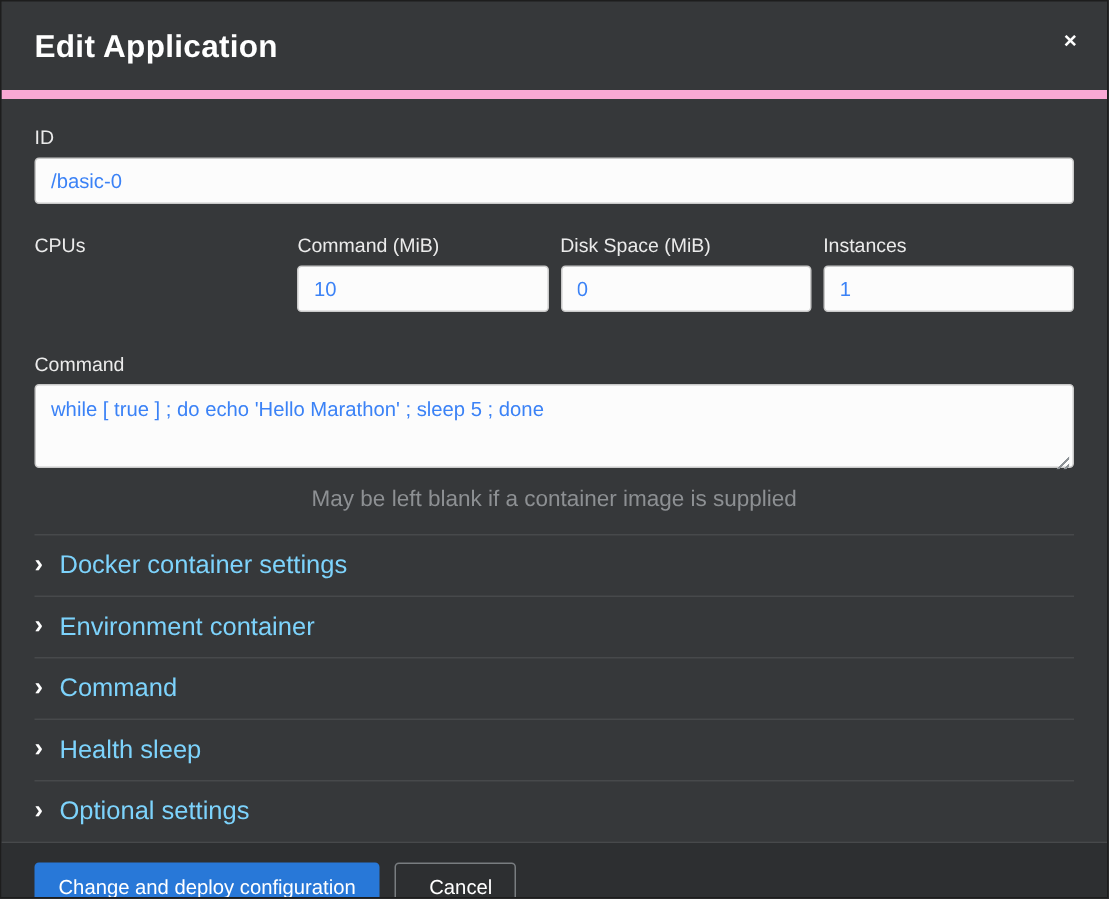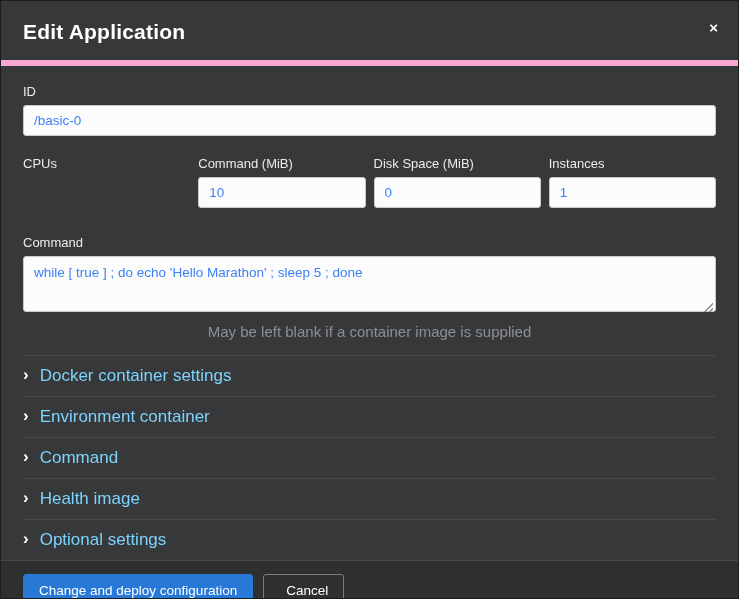--- a/index.html
+++ b/index.html
@@ -203,21 +203,21 @@
         <span class="section-label">Environment container</span>
       </div>
 
       <div class="section-row">
         <span class="chevron">›</span>
         <span class="section-label">Command</span>
       </div>
 
       <div class="section-row">
         <span class="chevron">›</span>
-        <span class="section-label">Health image</span>
+        <span class="section-label">Health sleep</span>
       </div>
 
       <div class="section-row">
         <span class="chevron">›</span>
         <span class="section-label">Optional settings</span>
       </div>
 
     </div>
   </div>
 

